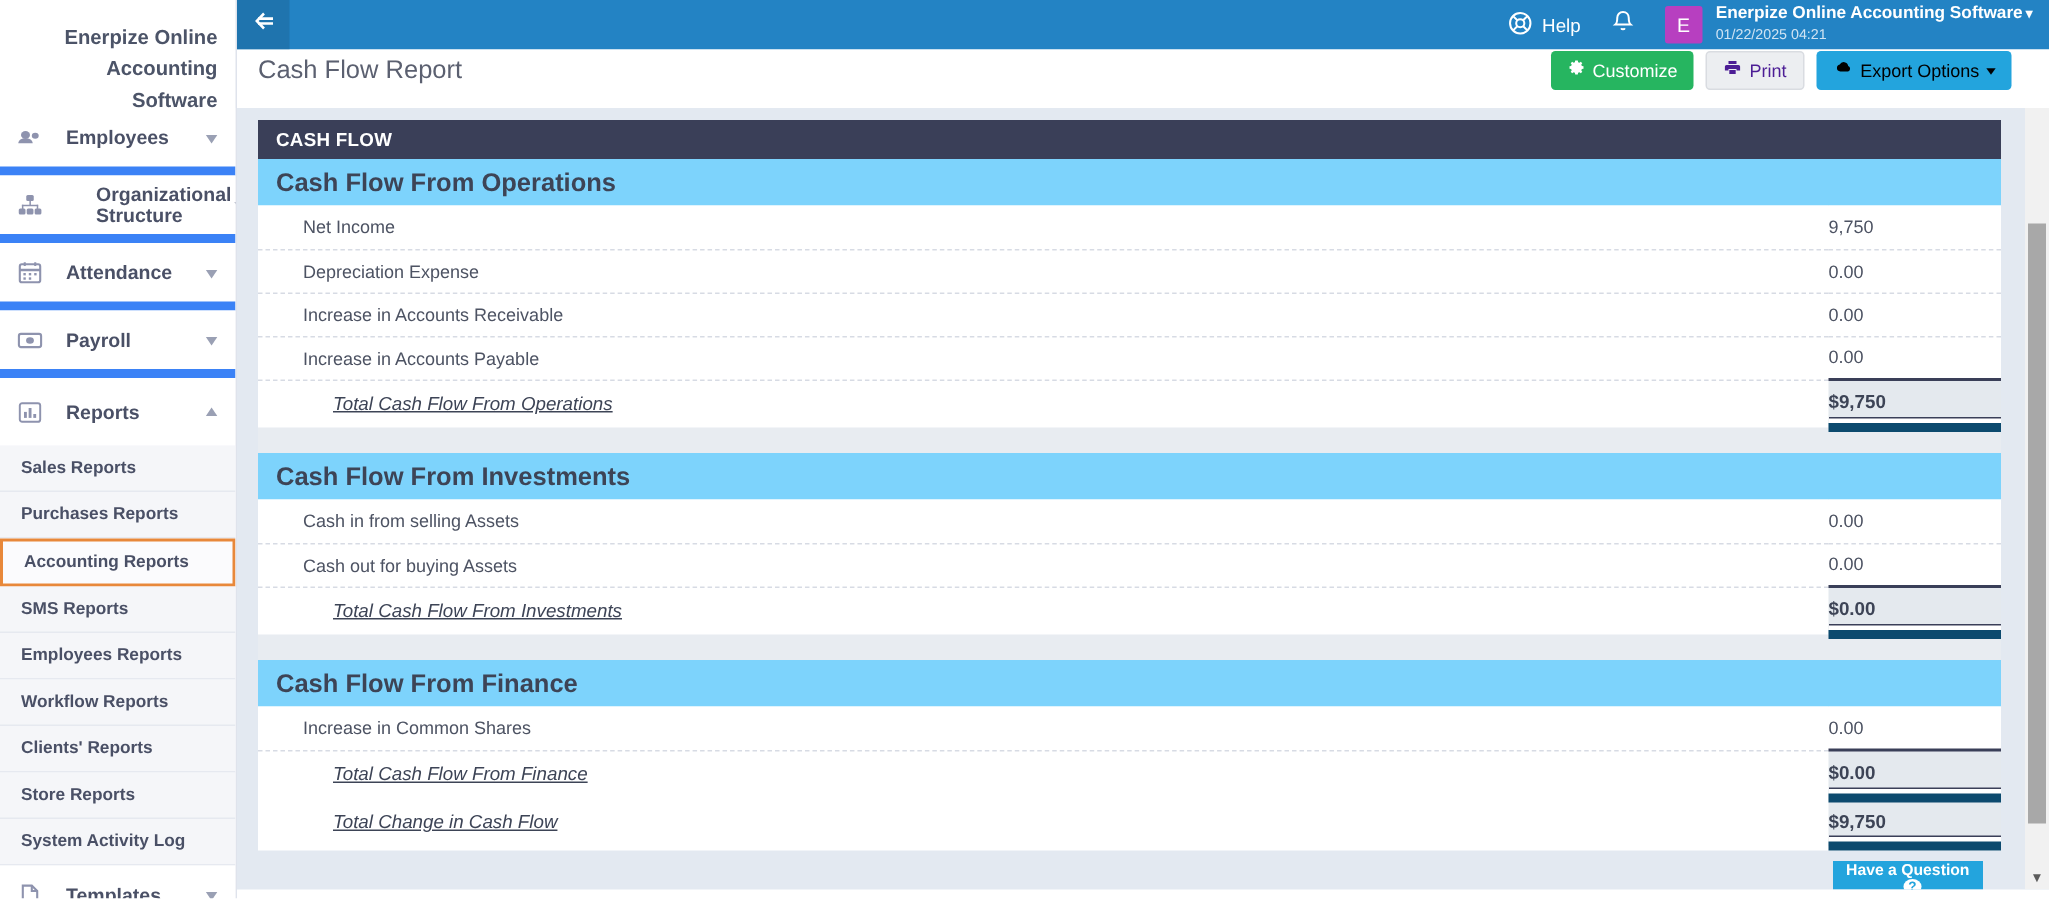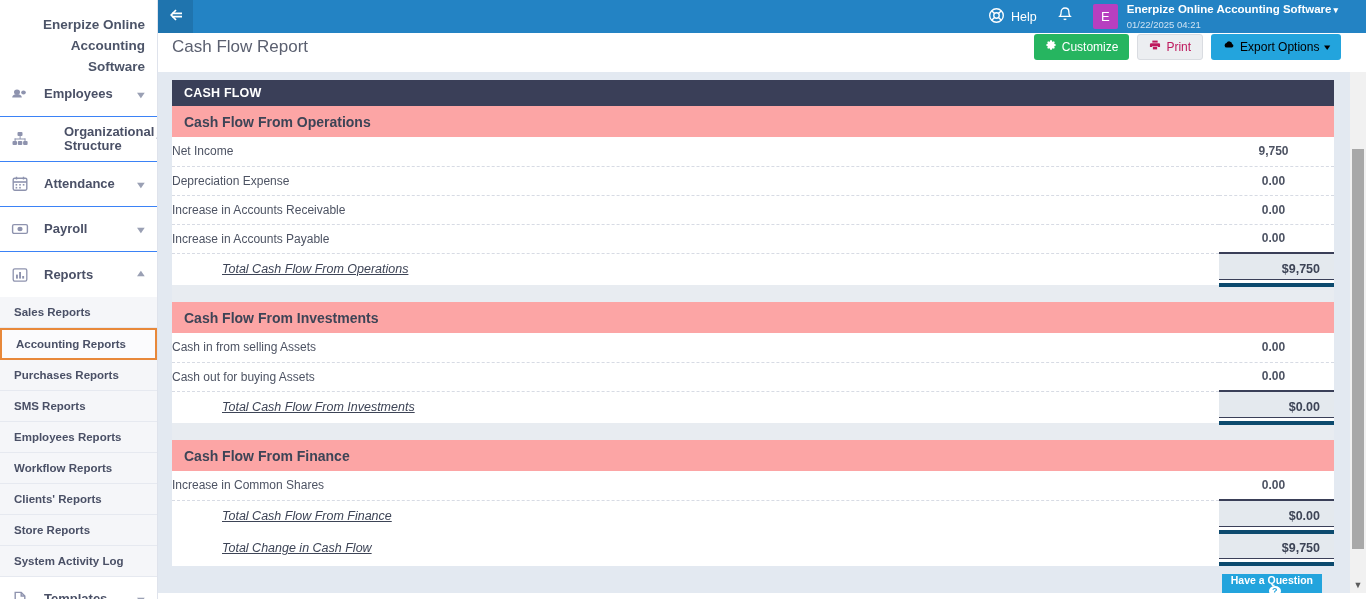--- a/index.html
+++ b/index.html
@@ -27,21 +27,21 @@
     font-size: 13.5px;
     line-height: 21px;
   }
   .brand div { white-space: nowrap; }
 
   .nav-item {
     position: relative;
     display: flex; align-items: center;
     height: 45px;
     padding: 0 10px 0 9px;
-    border-bottom: 1px solid #3b82f6;
+    border-bottom: 6px solid #3b82f6;
     background: #ffffff;
     cursor: pointer;
   }
   .nav-ico {
     width: 22px; height: 22px;
     flex: 0 0 22px;
     display: flex; align-items: center; justify-content: center;
     color: #8e93ae;
   }
   .nav-ico svg { display:block; }
@@ -87,21 +87,21 @@
     display: flex; align-items: center;
   }
   #collapse-btn {
     width: 35px; height: 33px;
     background: #1f74ae;
     display: flex; align-items: center; justify-content: center;
     color: #ffffff;
     cursor: pointer;
   }
   #topbar-spacer { flex: 1 1 auto; }
-  .tb-right { display: flex; align-items: center; height: 33px; padding-right: 28px; }
+  .tb-right { display: flex; align-items: center; height: 33px; padding-right: 11px; }
   .tb-help { display: flex; align-items: center; color:#ffffff; font-size: 12.5px; cursor:pointer; }
   .tb-help svg { margin-right: 6px; }
   .tb-bell { margin-left: 20px; color: #ffffff; cursor:pointer; display:flex; align-items:center;}
   .tb-avatar {
     margin-left: 20px;
     width: 25px; height: 25px;
     background: #b73fc0;
     color: #ffffff;
     font-size: 13px;
     display: flex; align-items: center; justify-content: center;
@@ -128,21 +128,21 @@
     height: 26px;
     padding: 0 11px;
     font-size: 12px;
     border-radius: 3px;
     cursor: pointer;
     white-space: nowrap;
     margin-left: 8px;
   }
   .btn svg { margin-right: 5px; }
   .btn-green { background: #26b560; color: #ffffff; }
-  .btn-grey { background: #eceef1; color: #be185d; border: 1px solid #d9dce1; }
+  .btn-grey { background: #eceef1; color: #4c1d95; border: 1px solid #d9dce1; }
   .btn-blue { background: #23a4dd; color: #000000; }
   .btn .ca { margin-left: 6px; font-size: 9px; transform: scaleX(1.4); display:inline-block;}
 
   
   #content {
     position: absolute; left: 158px; top: 72px;
     width: 1208px; height: 521px;
     background: #e3e9f1;
     overflow: hidden;
   }
@@ -159,50 +159,50 @@
     font-weight: bold;
     letter-spacing: .2px;
     display: flex; align-items: center;
     padding-left: 12px;
   }
   table.report { width: 100%; border-collapse: collapse; table-layout: fixed; }
   table.report td { padding: 0; vertical-align: middle; }
   .col-val { width: 115px; }
 
   tr.section-row td {
-    background: #fca5a5;
+    background: #7dd3fc;
     height: 31px;
-    font-size: 14px;
+    font-size: 17px;
     font-weight: bold;
     color: #3d4456;
     padding-left: 12px;
   }
   tr.item-row td {
     height: 29px;
     background: #ffffff;
     border-bottom: 1px dashed #d7dbe4;
     font-size: 12px;
     color: #4d5363;
   }
-  tr.item-row td.lbl { }
-  tr.item-row td.val { text-align: center; padding-right: 6px; color:#4d5363;font-weight:bold; }
+  tr.item-row td.lbl { padding-left: 30px; }
+  tr.item-row td.val { text-align: left; padding-right: 6px; color:#4d5363; }
 
   tr.total-row td {
     height: 32px;
     background: #ffffff;
     font-size: 12.5px;
     color: #3d4456;
   }
   tr.total-row td.lbl { padding-left: 50px; font-style: italic; text-decoration: underline; }
   tr.total-row td.val {
-    text-align: right; padding-right: 14px;
+    text-align: left; padding-right: 14px;
     font-weight: bold;
     background: #e4e9ee;
     border-top: 2px solid #3a3f58;
-    border-bottom: 4px solid #0c4a6e;
+    border-bottom: 6px solid #0c4a6e;
     box-shadow: inset 0 -4px 0 -1px #ffffff, inset 0 -5px 0 -1px #3a3f58;
   }
   tr.spacer-row td { height: 17px; background: #e8ecf1; }
 
   
   #content-scrollbar {
     position: absolute; right: 0; top: 0;
     width: 16px; height: 521px;
     background: #f1f1f1;
   }
@@ -319,25 +319,25 @@
       </svg>
     </span>
     <span class="nav-label">Reports</span>
     <span class="caret up">▾</span>
   </div>
 
   <div class="sub-list">
     <div class="sub-item">
       <span>Sales Reports</span>
     </div>
+    <div class="sub-item">
+      <span>Purchases Reports</span>
+    </div>
     <div class="sub-item active">
       <span>Accounting Reports</span>
-    </div>
-    <div class="sub-item">
-      <span>Purchases Reports</span>
     </div>
     <div class="sub-item">
       <span>SMS Reports</span>
     </div>
     <div class="sub-item">
       <span>Employees Reports</span>
     </div>
     <div class="sub-item">
       <span>Workflow Reports</span>
     </div>

